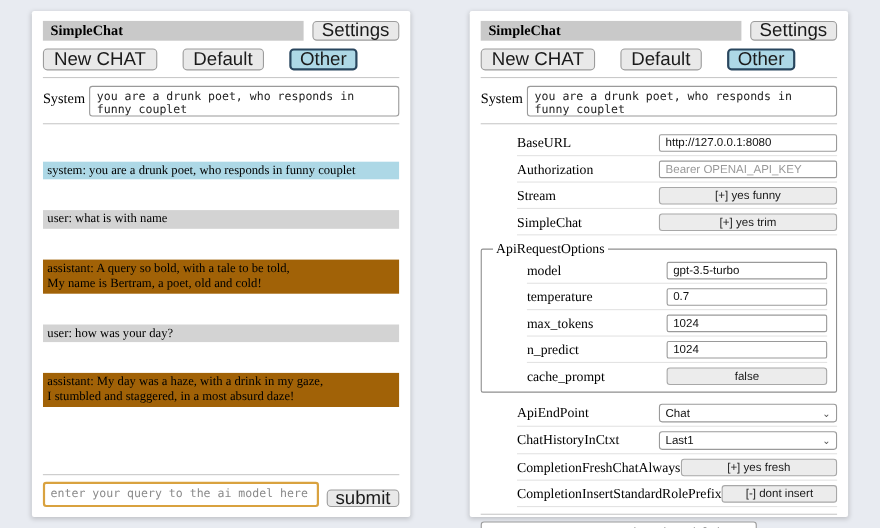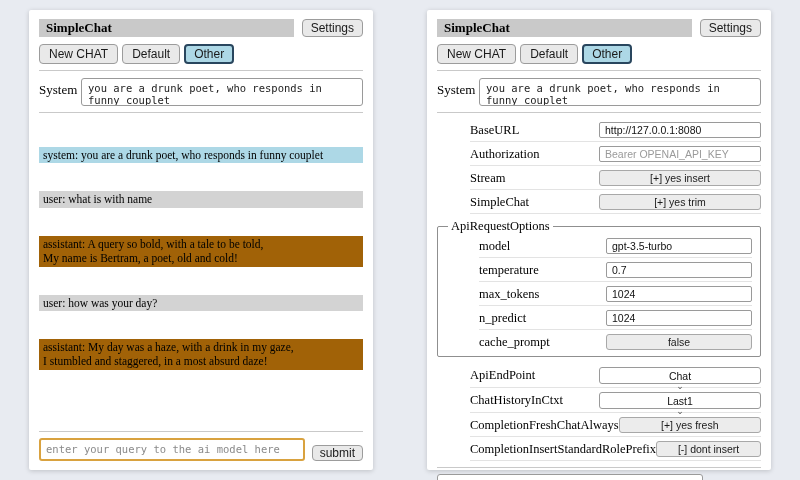--- a/index.html
+++ b/index.html
@@ -24,27 +24,27 @@
   }
   
   .hdr { display:flex; align-items:stretch; }
   .titlebar {
     flex:1; background:#c9c9c9;
     font-size:13px; font-weight:bold; color:#000;
     padding:2px 7px; line-height:14px;
   }
   .btn {
     font-family:"Liberation Sans", sans-serif;
-    font-size:12px; color:#1a1a1a;
+    font-size:17px; color:#1a1a1a;
     background:#e9e9e9;
     border:1px solid #9c9c9c; border-radius:4px;
     padding:1px 8px; cursor:pointer; line-height:14px;
   }
   .hdr .btn { margin-left:8px; }
-  .toolbar { margin-top:7px; display:flex; gap:4px; }
+  .toolbar { margin-top:7px; display:flex; gap:23px; }
   .toolbar .btn { padding:2px 9px; }
   .btn.active {
     background:#add8e6;
     border:2px solid #29465e;
     padding:1px 8px;
   }
   hr.sep {
     border:none; border-top:1px solid #c9c9c9;
     margin:6px 0 4px 0;
   }
@@ -90,21 +90,21 @@
   .sinput::placeholder { color:#9a9a9a; }
   .sbtn {
     background:#ececec; border:1px solid #a8a8a8; border-radius:3px;
     padding:2px 4px; height:16px; line-height:11px;
     text-align:center; color:#1a1a1a; cursor:pointer;
   }
   .sselect {
     background:#fff; border:1px solid #9a9a9a; border-radius:3px;
     height:17px; padding:2px 5px;
     display:flex; align-items:center; justify-content:space-between;
-    cursor:pointer; color:#111;flex-direction:column;
+    cursor:pointer; color:#111;
   }
   .sselect .chev { color:#555; font-size:9px; line-height:8px; }
   .fset {
     border:1px solid #8f8f8f; border-radius:2px;
     margin:5px 0 6px 0; padding:0 8px 3px 8px;
   }
   .fset legend { font-size:12.5px; padding:0 3px; margin-left:2px; }
   .fset .srow:last-child { border-bottom:none; }
   .fset .sctl { width:146px; }
   .spacer { flex:1; }
@@ -179,21 +179,21 @@
       <div class="srow">
         <span class="slabel">BaseURL</span>
         <input class="sctl sinput" value="http://127.0.0.1:8080" style="">
       </div>
       <div class="srow">
         <span class="slabel">Authorization</span>
         <input class="sctl sinput" placeholder="Bearer OPENAI_API_KEY" style="">
       </div>
       <div class="srow">
         <span class="slabel">Stream</span>
-        <button class="sctl sbtn">[+] yes insert</button>
+        <button class="sctl sbtn">[+] yes funny</button>
       </div>
       <div class="srow">
         <span class="slabel">SimpleChat</span>
         <button class="sctl sbtn">[+] yes trim</button>
       </div>
 
       <fieldset class="fset">
         <legend>ApiRequestOptions</legend>
         <div class="srow">
           <span class="slabel">model</span>

